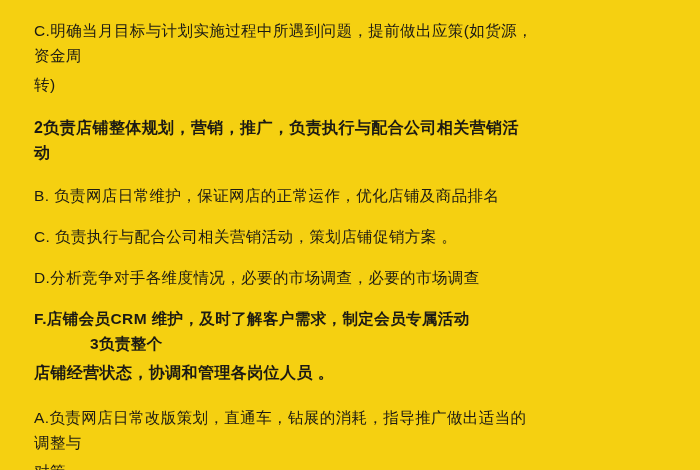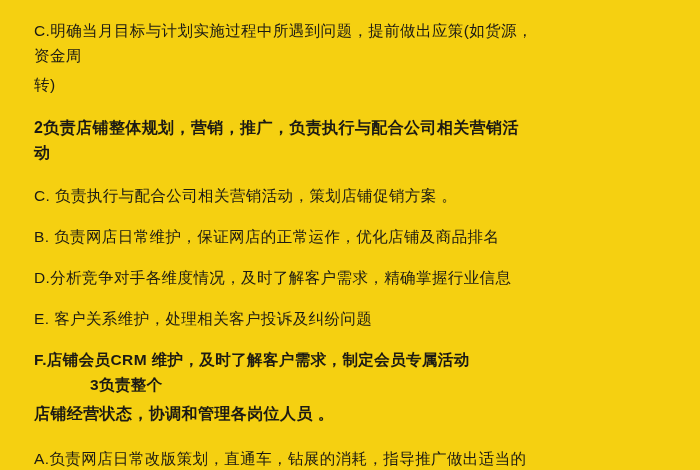--- a/index.html
+++ b/index.html
@@ -67,34 +67,31 @@
   <p class="line para-cont">
     <span>转)</span>
   </p>
 
   <p class="line heading">
     <span>2负责店铺整体规划，营销，推广，负责执行与配合公司相关营销活动</span>
   </p>
 
 
   <p class="line">
+    <span>B. 负责网店日常维护，保证网店的正常运作，优化店铺及商品排名</span>
+  </p>
+
+  <p class="line">
     <span>C. 负责执行与配合公司相关营销活动，策划店铺促销方案 。</span>
   </p>
 
   <p class="line">
-    <span>B. 负责网店日常维护，保证网店的正常运作，优化店铺及商品排名</span>
+    <span>D.分析竞争对手各维度情况，必要的市场调查，必要的市场调查</span>
   </p>
 
-  <p class="line">
-    <span>D.分析竞争对手各维度情况，及时了解客户需求，精确掌握行业信息</span>
-  </p>
-
-  <p class="line">
-    <span>E. 客户关系维护，处理相关客户投诉及纠纷问题</span>
-  </p>
 
   <p class="line mixed">
     <span class="seg-normal">F.店铺会员CRM 维护，及时了解客户需求，制定会员专属活动</span>
     <span class="seg-bold">3负责整个</span>
   </p>
   <p class="line mixed-second">
     <span>店铺经营状态，协调和管理各岗位人员 。</span>
   </p>
 
   <p class="line para">

